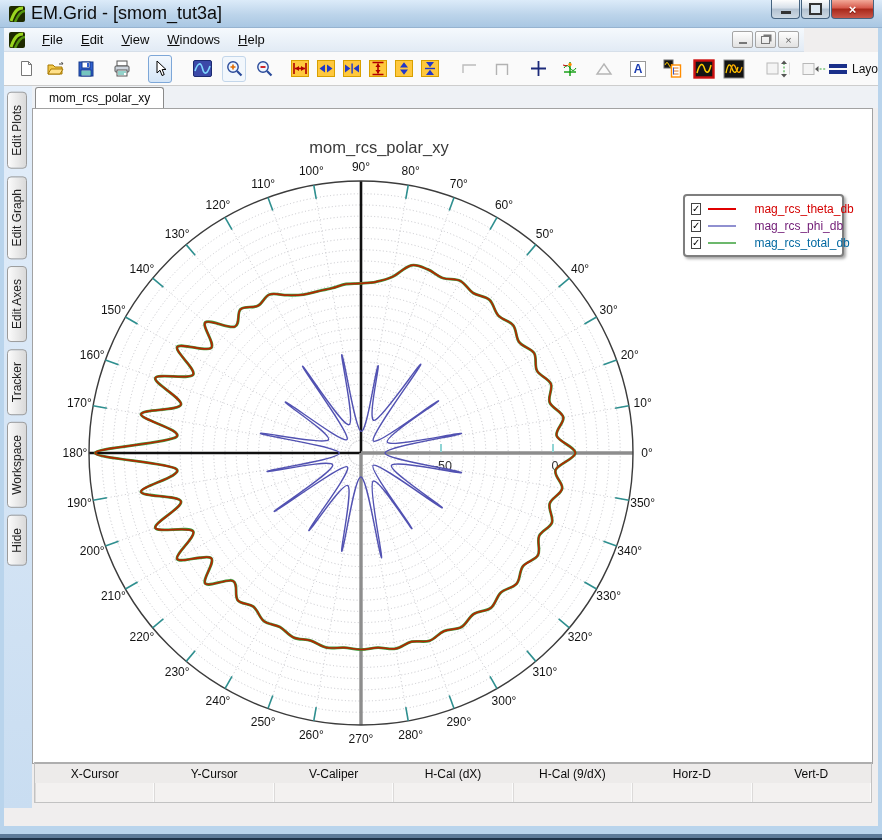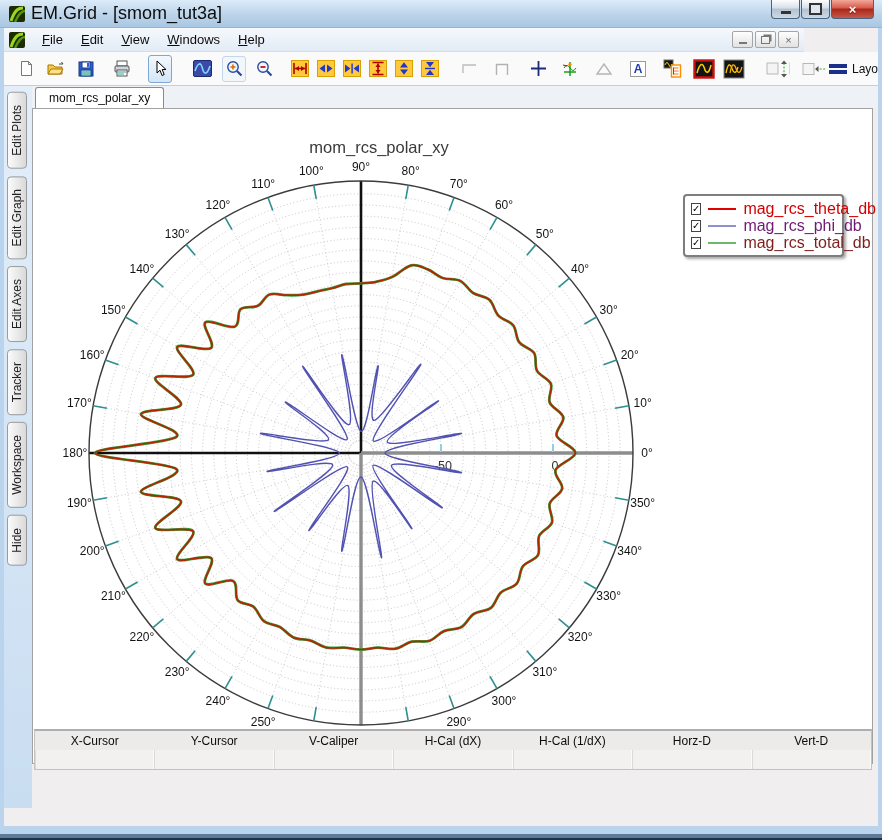--- a/index.html
+++ b/index.html
@@ -64,23 +64,23 @@
     border:1px solid #a2a2a2;box-sizing:border-box;}
   .plot-area svg{position:absolute;left:0;top:0;}
   svg text{font-family:"Liberation Sans",sans-serif;}
   
   .legend{position:absolute;left:650px;top:85px;width:161px;background:#fff;border:2px solid #7e7e7e;
     border-radius:4px;padding:4px 6px;box-shadow:2px 2px 3px rgba(0,0,0,.35);box-sizing:border-box;}
   .legend-row{display:flex;align-items:center;height:17px;gap:7px;}
   .legend-check{width:12px;height:12px;border:1px solid #444;background:#fff;box-sizing:border-box;
     font:bold 10px "DejaVu Sans",sans-serif;display:flex;align-items:center;justify-content:center;color:#000;}
   .legend-line{width:28px;border-top:2px solid;flex:0 0 28px;}
-  .legend-label{font-size:16px;white-space:nowrap;}
-  
-  .statusbar{position:absolute;left:34px;top:729px;width:838px;border:1px solid #c2c2c2;
+  .legend-label{font-size:12px;white-space:nowrap;margin-left:11px;}
+  
+  .statusbar{position:absolute;left:34px;top:762px;width:838px;border:1px solid #c2c2c2;
     border-top:2px solid #aeaeae;background:#edebea;box-sizing:border-box;}
   .status-headers{display:flex;height:19px;align-items:center;}
   .status-header{flex:1;text-align:center;font-size:12px;color:#0c0c0c;}
   .status-values{display:flex;height:19px;}
   .status-cell{flex:1;background:#f3f1f0;border-left:1px solid #dcdad9;border-right:1px solid #fbfbfb;box-sizing:border-box;}
   
   .frame-bottom1{position:absolute;left:0;top:826px;width:882px;height:8px;background:#b9d4ec;}
   .frame-bottom2{position:absolute;left:0;top:834px;width:882px;height:4px;background:#5d7b99;}
   .frame-bottom3{position:absolute;left:0;top:838px;width:882px;height:2px;background:#1d3349;}
 </style>
@@ -479,32 +479,32 @@
           <span class="legend-label" style="color: rgb(212, 0, 0);">mag_rcs_theta_db</span>
         </div>
         <div class="legend-row">
           <span class="legend-check">✓</span>
           <span class="legend-line" style="border-top-color: rgb(144, 144, 208);"></span>
           <span class="legend-label" style="color: #701a75;">mag_rcs_phi_db</span>
         </div>
         <div class="legend-row">
           <span class="legend-check">✓</span>
           <span class="legend-line" style="border-top-color: rgb(108, 184, 108);"></span>
-          <span class="legend-label" style="color: #7f1d1d;">mag_rcs_total_db</span>
+          <span class="legend-label" style="color: #0369a1;">mag_rcs_total_db</span>
         </div>
       </div>
   </div>
 
   <div class="statusbar">
     <div class="status-headers" id="status-headers">
         <div class="status-header">X-Cursor</div>
         <div class="status-header">Y-Cursor</div>
         <div class="status-header">V-Caliper</div>
         <div class="status-header">H-Cal (dX)</div>
-        <div class="status-header">H-Cal (1/dX)</div>
+        <div class="status-header">H-Cal (9/dX)</div>
         <div class="status-header">Horz-D</div>
         <div class="status-header">Vert-D</div>
       </div>
     <div class="status-values" id="status-values">
         <div class="status-cell"></div>
         <div class="status-cell"></div>
         <div class="status-cell"></div>
         <div class="status-cell"></div>
         <div class="status-cell"></div>
         <div class="status-cell"></div>

